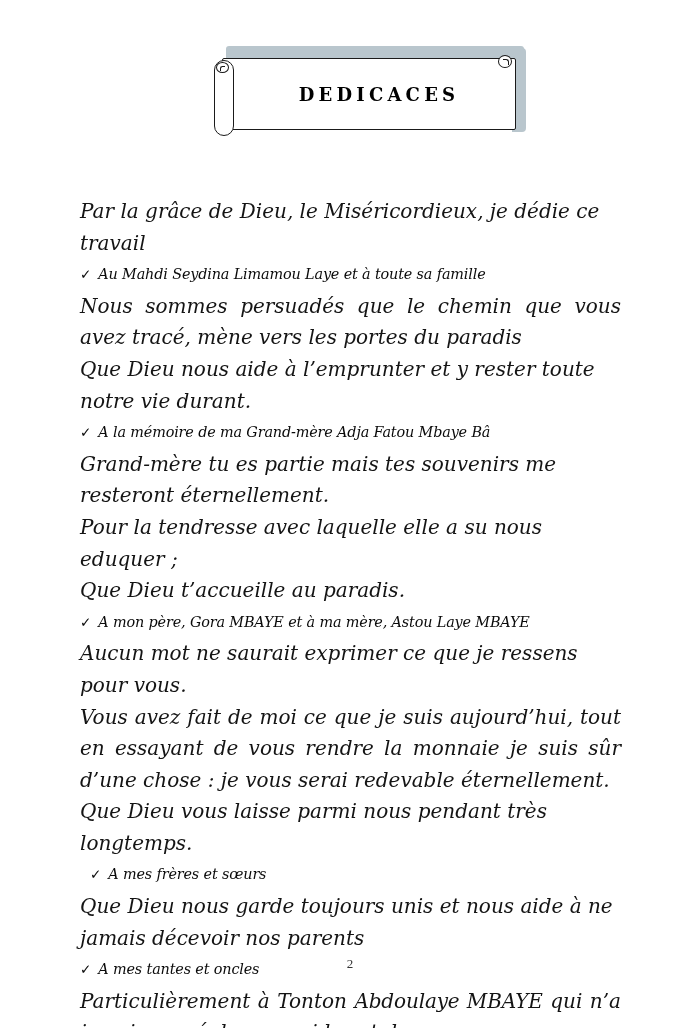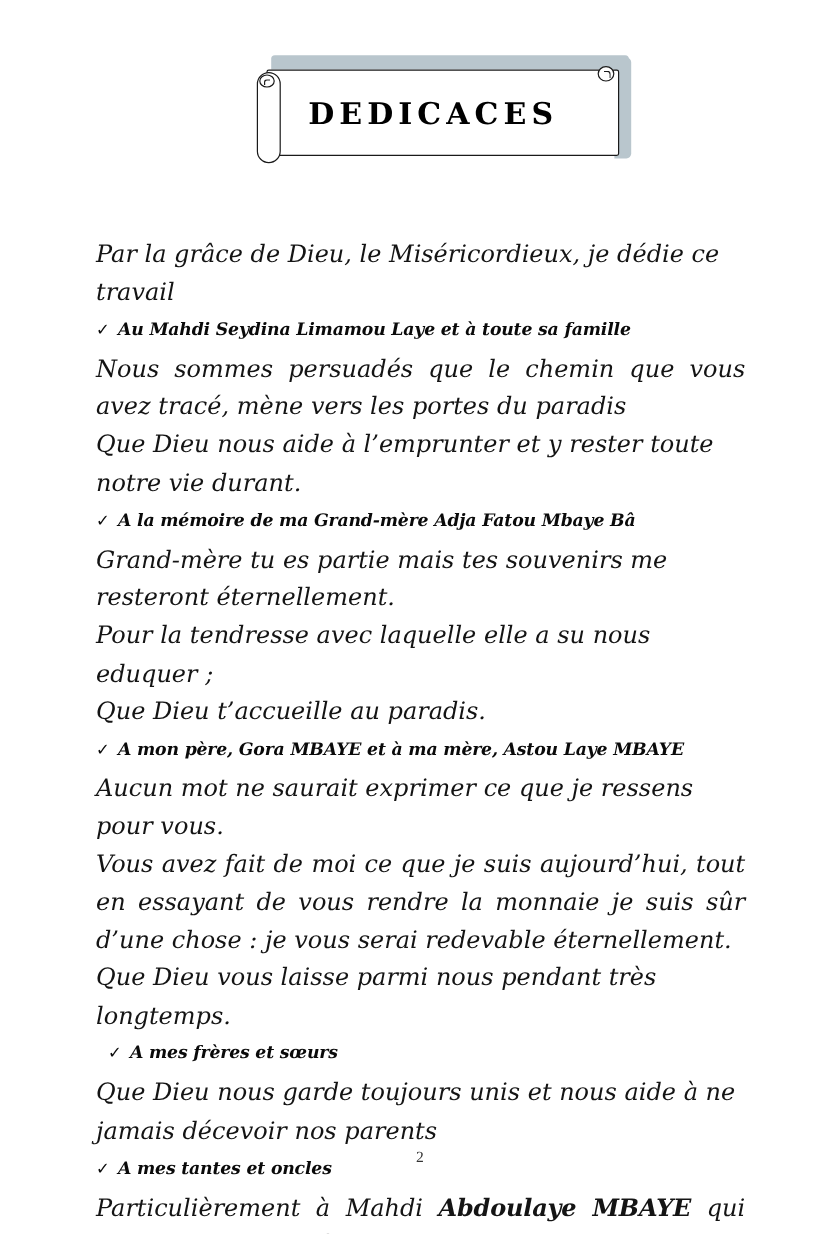--- a/index.html
+++ b/index.html
@@ -114,30 +114,30 @@
     left: 4px;
     top: 3px;
     width: 5px;
     height: 5px;
     border-right: 1.4px solid #1a1a1a;
     border-top: 1.4px solid #1a1a1a;
     border-radius: 0 50% 0 0;
   }
   .banner-title {
     position: absolute;
-    left: 0;
+    left: 18px;
     top: 12px;
     width: 294px;
     height: 72px;
     display: flex;
     align-items: center;
     justify-content: center;
     font-family: "DejaVu Serif", "Liberation Serif", serif;
     font-weight: bold;
-    font-size: 25px;
+    font-size: 18px;
     letter-spacing: 4.2px;
     color: #000000;
     text-indent: 4px;
     z-index: 5;
   }
 
   
   .content {
     position: absolute;
     left: 80px;
@@ -166,21 +166,21 @@
     text-align: justify;
   }
   .bullet-line.nojust { text-align: left; }
   .check {
     font-style: normal;
     font-weight: normal;
     font-size: 13.5px;
     padding-right: 7px;
   }
   .bold {
-    font-weight: bold;
+    font-weight: normal;
     font-style: italic;
     letter-spacing: -0.15px;
   }
   .indent-1 { padding-left: 0px; }
   .indent-2 { padding-left: 10px; }
   .indent-3 { padding-left: 18px; }
 
   
   .page-number {
     position: absolute;
@@ -217,18 +217,18 @@
       <div class="line nojust indent-1">Grand-mère tu es partie mais tes souvenirs me resteront éternellement.</div>
       <div class="line nojust indent-1">Pour la tendresse avec laquelle elle a su nous eduquer ;</div>
       <div class="line nojust indent-1">Que Dieu t’accueille au paradis.</div>
       <div class="bullet-line nojust indent-1"><span class="check">✓</span><span class="bold">A mon père, Gora MBAYE et à ma mère, Astou Laye MBAYE</span></div>
       <div class="line nojust indent-1">Aucun mot ne saurait exprimer ce que je ressens pour vous.</div>
       <div class="line indent-1">Vous avez fait de moi ce que je suis aujourd’hui, tout en essayant de vous rendre la monnaie je suis sûr d’une chose : je vous serai redevable éternellement.</div>
       <div class="line nojust indent-1">Que Dieu vous laisse parmi nous pendant très longtemps.</div>
       <div class="bullet-line nojust indent-2"><span class="check">✓</span><span class="bold">A mes frères et sœurs</span></div>
       <div class="line nojust indent-1">Que Dieu nous garde toujours unis et nous aide à ne jamais décevoir nos parents</div>
       <div class="bullet-line nojust indent-1"><span class="check">✓</span><span class="bold">A mes tantes et oncles</span></div>
-      <div class="line indent-1"><span>Particulièrement à Mahdi </span><span class="bold">Abdoulaye MBAYE</span><span> qui n’a jamais cessé de nous aider et de nous encourager</span></div>
+      <div class="line indent-1"><span>Particulièrement à Tonton </span><span class="bold">Abdoulaye MBAYE</span><span> qui n’a jamais cessé de nous aider et de nous encourager</span></div>
     </div>
 
   <div class="page-number">2</div>
 
 </div>
 
 </body></html>

